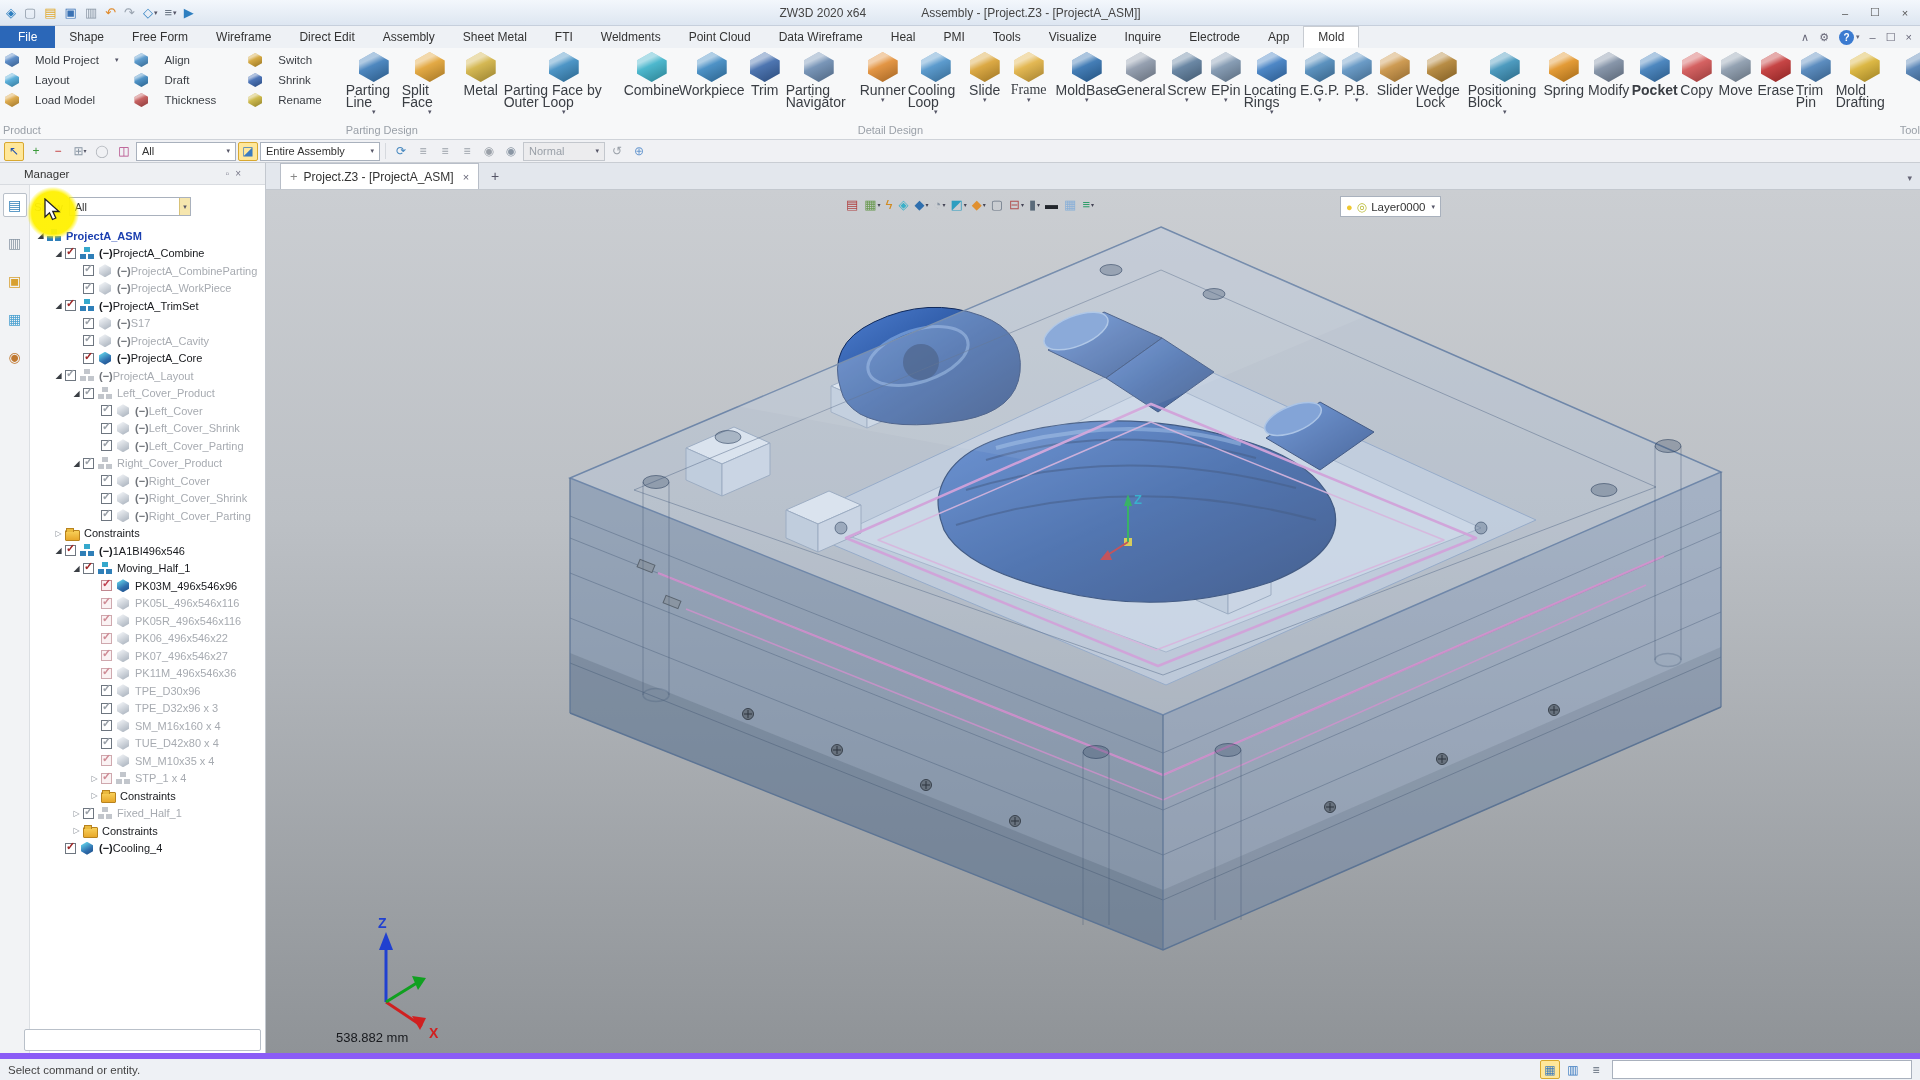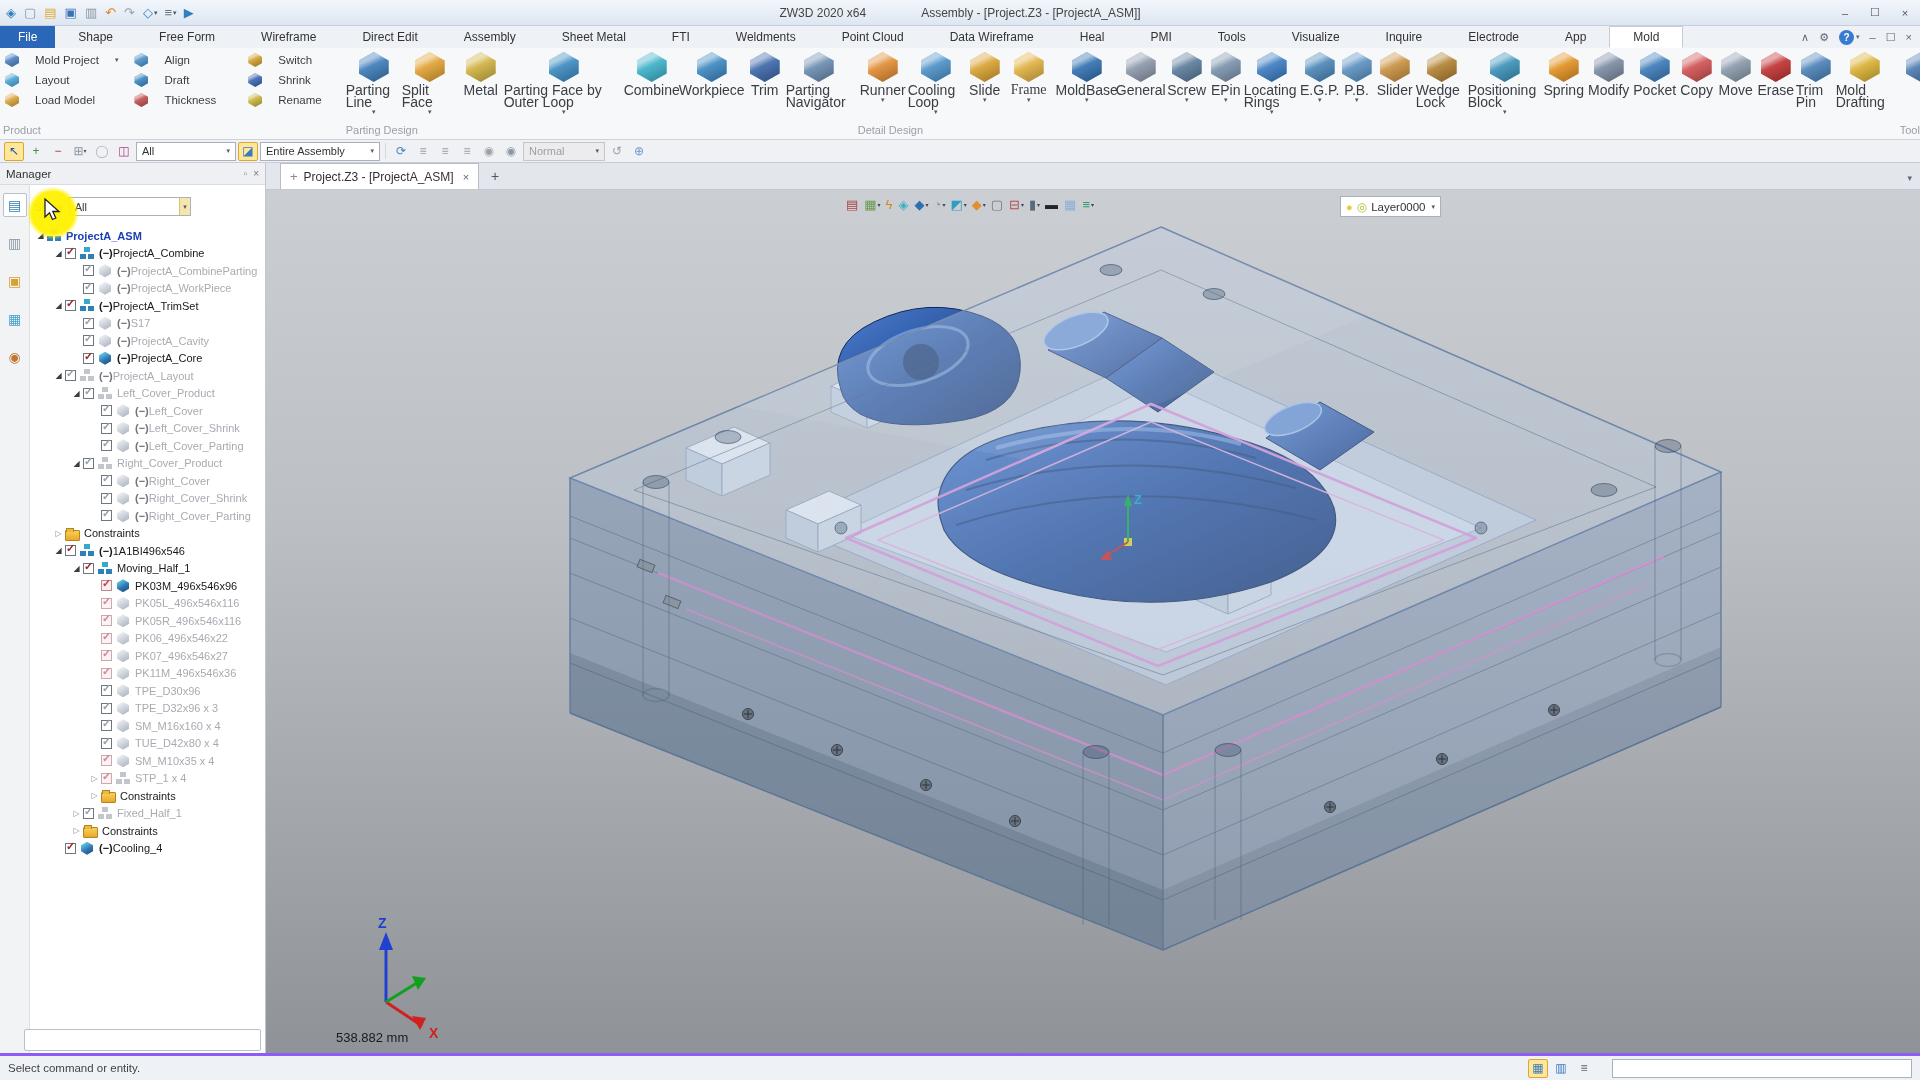--- a/index.html
+++ b/index.html
@@ -18,21 +18,21 @@
     align-items:center; justify-content:center; gap:55px; font-size:12px; color:#444;
     pointer-events:none; }
   .winbtns { margin-left:auto; display:flex; }
   .winbtn { width:30px; height:22px; display:flex; align-items:center; justify-content:center;
     font-size:11px; color:#555; }
 
   
   .tabrow { position:absolute; left:0; top:26px; width:1920px; height:22px;
     background:#eef1f5; display:flex; align-items:stretch; font-size:12px; }
   .ftab { background:#2b67b8; color:#fff; padding:0 18px; display:flex; align-items:center; }
-  .mtab { padding:0 23px; display:flex; align-items:center; color:#333; }
+  .mtab { padding:0 14px; display:flex; align-items:center; color:#333; }
   .mtab.active { background:#fff; border:1px solid #c8ccd2; border-bottom-color:#fff; }
   .tabcontrols { margin-left:auto; display:flex; align-items:center; gap:10px; padding-right:8px; }
   .tcico { font-size:11px; color:#667; }
   .helpico { width:15px; height:15px; border-radius:50%; background:#3a7ad0; color:#fff;
     font-size:10px; display:flex; align-items:center; justify-content:center; font-weight:bold; }
 
   
   .ribbon { position:absolute; left:0; top:48px; width:1920px; height:92px;
     background:#f7f8f9; border-bottom:1px solid #cfd3d9; display:flex; }
   .rgroup { display:flex; flex-direction:column; padding:2px 3px 0; }
@@ -64,21 +64,21 @@
   .combo { display:flex; align-items:center; background:#fff; border:1px solid #a9b1bd;
     height:19px; padding:0 5px; font-size:11px; color:#333; }
   .combo .carrow { margin-left:auto; padding-left:4px; color:#556; font-size:7px; }
   .combo.disabled { background:#ececee; color:#9aa0a8; border-color:#c3c7cd; }
   .t2sep { width:1px; height:16px; background:#d6d9de; margin:0 3px; }
 
   
   .manager { position:absolute; left:0; top:163px; width:266px; bottom:27px; background:#fff;
     border-right:1px solid #c3c8cf; }
   .mhead { height:22px; background:#eef0f3; border-bottom:1px solid #d8dbe0;
-    display:flex; align-items:center; font-size:11.5px; color:#333; padding:0 6px; }
+    display:flex; align-items:center; font-size:11.5px; color:#333; padding:0 24px; }
   .mheadicons { margin-left:auto; display:flex; gap:6px; color:#778; font-size:10px; }
   .sidestrip { position:absolute; left:0; top:22px; bottom:0; width:30px; background:#f2f3f5;
     border-right:1px solid #dcdfe3; display:flex; flex-direction:column; align-items:center;
     padding-top:8px; gap:14px; }
   .stab { width:24px; height:24px; display:flex; align-items:center; justify-content:center;
     font-size:14px; }
   .stab.sel { background:#fff; border:1px solid #b9c0c9; border-radius:2px; }
   .filterrow { position:absolute; left:34px; top:34px; right:6px; display:flex;
     align-items:center; gap:6px; font-size:11.5px; color:#333; }
   .mcombo { flex:1; max-width:122px; }
@@ -141,21 +141,21 @@
   .vpi .ga { font-size:6px; color:#445; margin-left:1px; }
   .layerbox { display:flex; align-items:center; gap:4px; background:#fff;
     border:1px solid #a9b1bd; height:21px; padding:0 5px; margin-left:6px; font-size:11.5px; color:#333; }
   .bulb { color:#f0c830; font-size:11px; } .ring { color:#b8b830; font-size:12px; }
   .layerarrow { font-size:7px; color:#556; margin-left:2px; }
   .dimreadout { position:absolute; left:70px; bottom:8px; font-size:13px; color:#17191d; }
   svg.scene { position:absolute; inset:0; width:100%; height:100%; }
 
   
   .statusbar { position:absolute; left:0; bottom:0; width:1920px; height:27px; background:#eef1f5;
-    border-top:3px solid #8b5cf6; display:flex; align-items:center; font-size:11.5px; color:#444;gap:12px; }
+    border-top:6px solid #8b5cf6; display:flex; align-items:center; font-size:11.5px; color:#444; }
   .statmsg { margin-left:8px; }
   .staticons { margin-left:auto; display:flex; gap:3px; align-items:center; }
   .statinput { width:300px; height:19px; background:#fff; border:1px solid #a9b1bd;
     margin:0 8px 0 6px; }
 
   
   .cursorwrap { position:absolute; left:24px; top:184px; width:58px; height:58px; z-index:60; pointer-events:none; }
   .cursorglow { position:absolute; inset:0; border-radius:50%;
     background:radial-gradient(circle, rgba(255,241,0,.95) 0 52%, rgba(255,241,0,0) 64%); }
 </style>
@@ -472,21 +472,21 @@
         <div class="bbtn" style="width: 44px;">
           <span class="bic" style="background: rgb(224, 144, 32);"></span>
           <span class="blbl">Spring</span>
           <span class="barw"></span>
         </div>
         <div class="bbtn" style="width: 46px;">
           <span class="bic" style="background: rgb(122, 138, 160);"></span>
           <span class="blbl">Modify</span>
           <span class="barw"></span>
         </div>
-        <div class="bbtn" style="width: 46px;">
+        <div class="bbtn" style="width: 46px; font-weight: bold;">
           <span class="bic" style="background: rgb(58, 122, 184);"></span>
           <span class="blbl">Pocket</span>
           <span class="barw"></span>
         </div>
         <div class="bbtn" style="width: 38px;">
           <span class="bic" style="background: rgb(208, 80, 80);"></span>
           <span class="blbl">Copy</span>
           <span class="barw"></span>
         </div>
         <div class="bbtn" style="width: 40px;">

